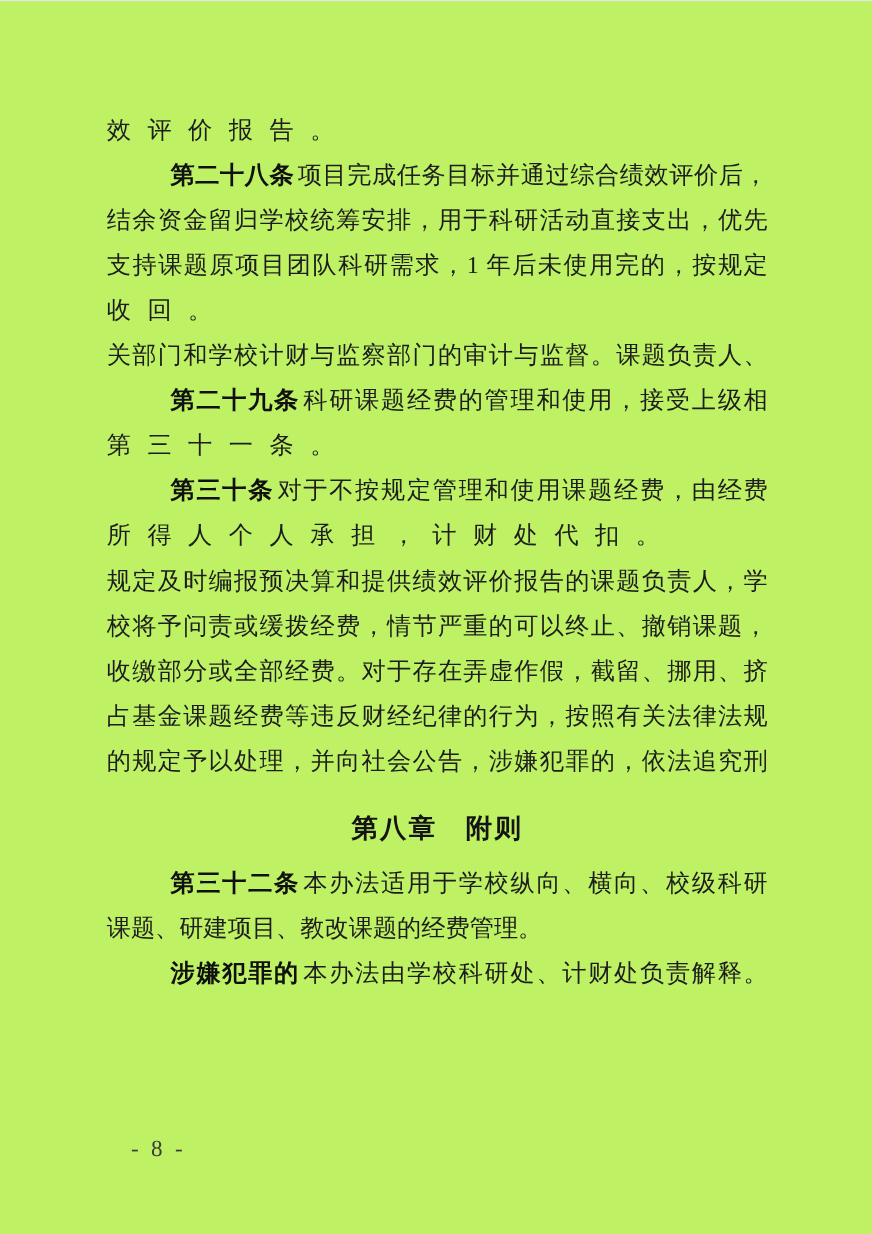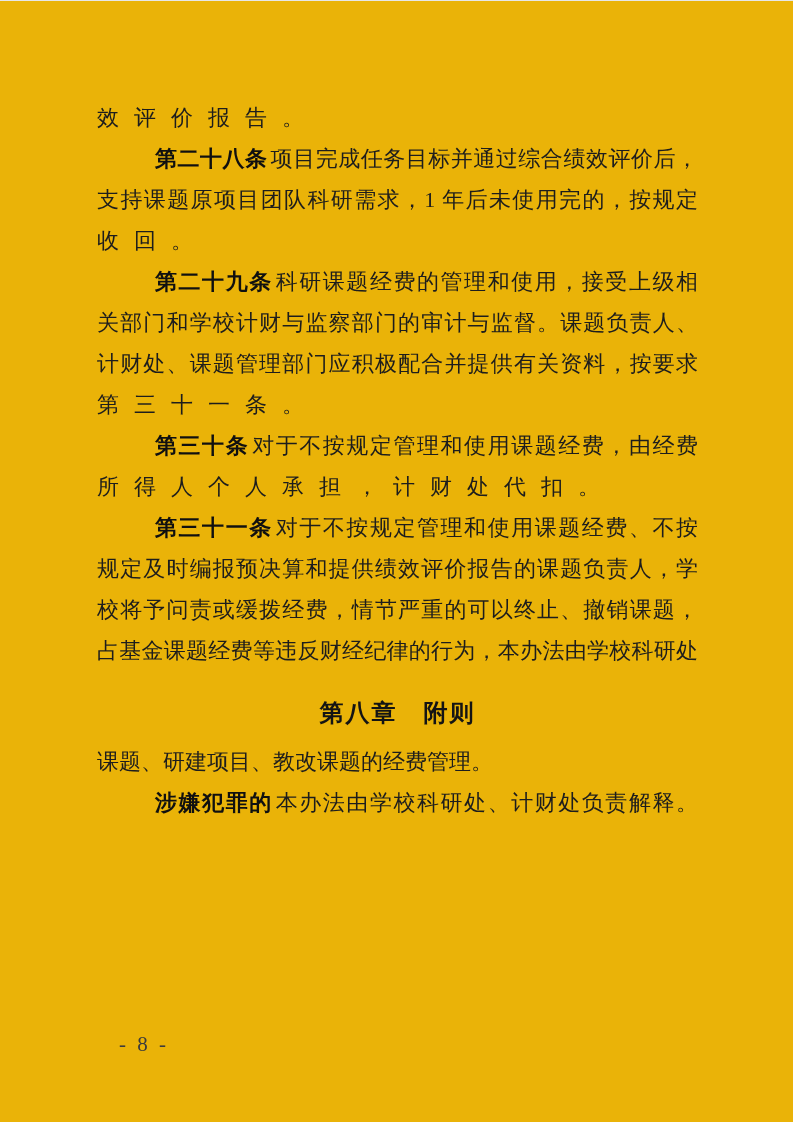--- a/index.html
+++ b/index.html
@@ -1,19 +1,19 @@
 <!DOCTYPE html>
 <html><head>
 <meta charset="utf-8">
 <style>
   html,body{margin:0;padding:0;background:#ffffff;}
   .page{
     position:relative;
     width:793px;height:1122px;
-    background:#eab308;
+    background:#bef264;
     overflow:hidden;
     border-top:1px solid #e7e7e7;
     font-family:"Liberation Serif","DejaVu Serif",serif;
   }
   .content{
     position:absolute;
     left:97px;top:96px;width:601px;
   }
   .line{
     height:41px;line-height:41px;
@@ -50,30 +50,32 @@
     font-family:"Liberation Serif","DejaVu Serif",serif;
   }
 </style>
 </head>
 <body>
 
 <div class="page">
   <div class="content">
       <div class="line expanded"><span>效评价报告。</span></div>
       <div class="line flush indent"><span class="article-label">第二十八条</span><span>项目完成任务目标并通过综合绩效评价后，</span></div>
+      <div class="line flush"><span>结余资金留归学校统筹安排，用于科研活动直接支出，优先</span></div>
       <div class="line flush"><span>支持课题原项目团队科研需求，1 年后未使用完的，按规定</span></div>
       <div class="line expanded"><span>收回。</span></div>
+      <div class="line flush"><span>关部门和学校计财与监察部门的审计与监督。课题负责人、</span></div>
       <div class="line flush indent"><span class="article-label">第二十九条</span><span>科研课题经费的管理和使用，接受上级相</span></div>
-      <div class="line flush"><span>关部门和学校计财与监察部门的审计与监督。课题负责人、</span></div>
-      <div class="line flush"><span>计财处、课题管理部门应积极配合并提供有关资料，按要求</span></div>
       <div class="line expanded"><span>第三十一条。</span></div>
       <div class="line flush indent"><span class="article-label">第三十条</span><span>对于不按规定管理和使用课题经费，由经费</span></div>
       <div class="line expanded"><span>所得人个人承担，计财处代扣。</span></div>
-      <div class="line flush indent"><span class="article-label">第三十一条</span><span>对于不按规定管理和使用课题经费、不按</span></div>
       <div class="line flush"><span>规定及时编报预决算和提供绩效评价报告的课题负责人，学</span></div>
       <div class="line flush"><span>校将予问责或缓拨经费，情节严重的可以终止、撤销课题，</span></div>
-      <div class="line flush"><span>占基金课题经费等违反财经纪律的行为，本办法由学校科研处</span></div>
+      <div class="line flush"><span>收缴部分或全部经费。对于存在弄虚作假，截留、挪用、挤</span></div>
+      <div class="line flush"><span>占基金课题经费等违反财经纪律的行为，按照有关法律法规</span></div>
+      <div class="line flush"><span>的规定予以处理，并向社会公告，涉嫌犯罪的，依法追究刑</span></div>
       <div class="chapter-heading"><span>第八章　附则</span></div>
+      <div class="line flush indent"><span class="article-label">第三十二条</span><span>本办法适用于学校纵向、横向、校级科研</span></div>
       <div class="line left"><span>课题、研建项目、教改课题的经费管理。</span></div>
       <div class="line flush indent"><span class="article-label">涉嫌犯罪的</span><span>本办法由学校科研处、计财处负责解释。</span></div>
     </div>
   <div class="page-number">- 8 -</div>
 </div>
 
 </body></html>

